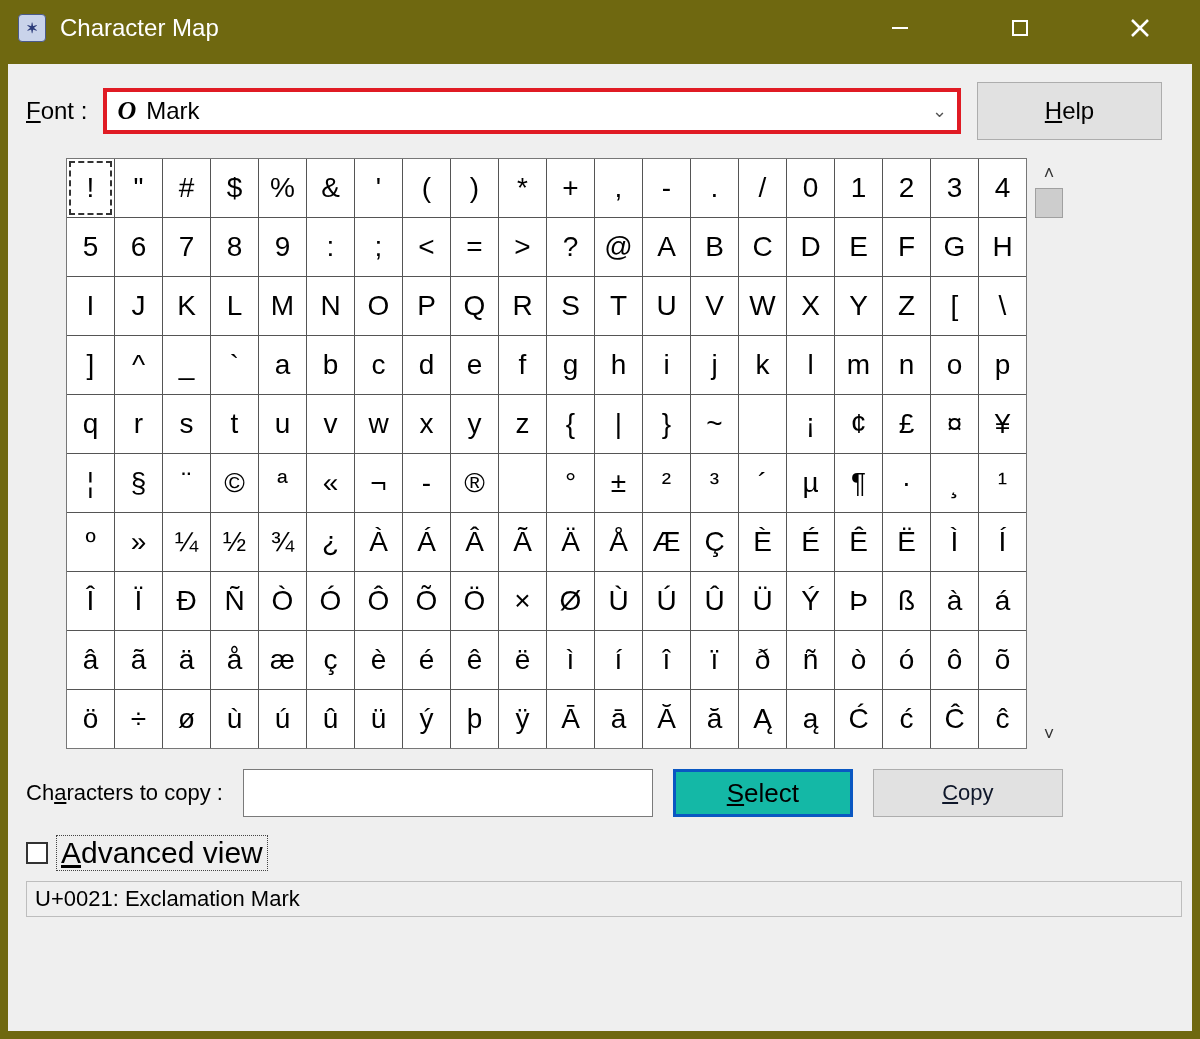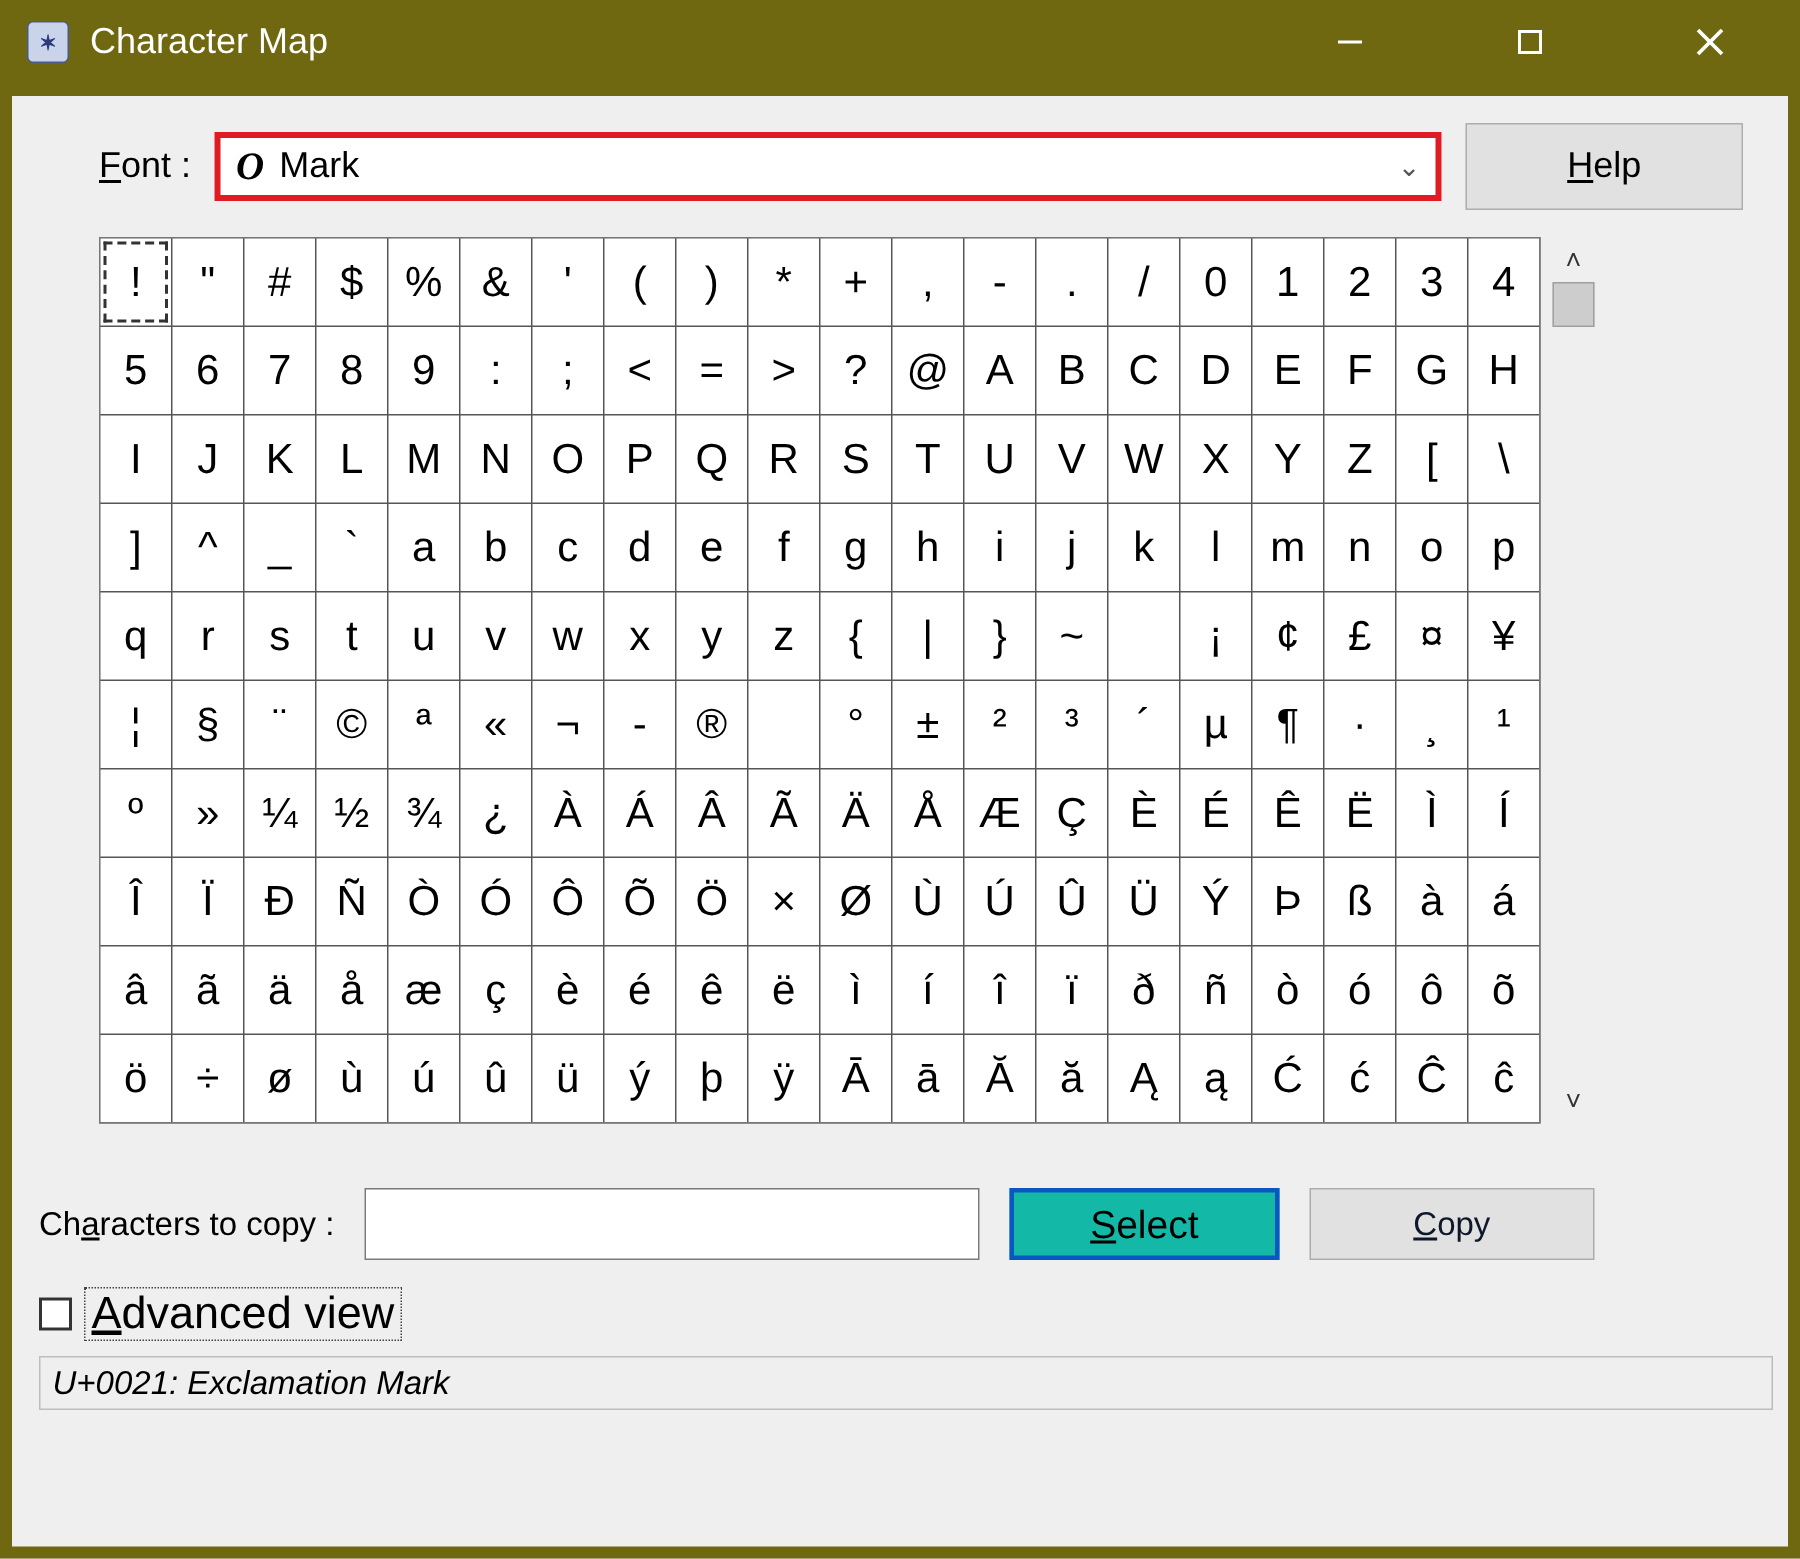--- a/index.html
+++ b/index.html
@@ -58,21 +58,20 @@
     padding: 18px 10px 8px 18px;
   }
   .fontrow {
     display: flex;
     align-items: center;
     gap: 16px;
     margin-bottom: 18px;
   }
   .fontrow .label {
     font-size: 24px;
-    margin-left: 40px;
   }
   .fontrow .label .ul { text-decoration: underline; }
   .font-combo {
     flex: 1;
     height: 46px;
     background: #fff;
     border: 4px solid #e01b24;
     display: flex;
     align-items: center;
     padding: 0 10px;
@@ -138,21 +137,21 @@
     color: #333;
   }
   .grid-scroll .arrow { height: 30px; display:flex; align-items:center; justify-content:center; cursor:pointer; width:100%; }
   .grid-scroll .thumb { width: 28px; height: 30px; background: #cdcdcd; border:1px solid #a0a0a0; margin-top:0; cursor:pointer; }
   .grid-scroll .track { flex:1; }
 
   .copy-row {
     display: flex;
     align-items: center;
     gap: 20px;
-    margin-top: 43px;
+    margin-top: 20px;
   }
   .copy-row .lbl { font-size: 22px; }
   .copy-row .lbl .ul { text-decoration: underline; }
   .copy-input {
     width: 410px;
     height: 48px;
     background: #fff;
     border: 1px solid #7a7a7a;
     font-size: 22px;
     padding: 0 6px;
@@ -195,21 +194,20 @@
   }
   .adv-row .adv-label .ul { text-decoration: underline; }
 
   .statusbar {
     margin-top: 10px;
     border: 1px solid #bdbdbd;
     border-top: 1px solid #bdbdbd;
     background: #efefef;
     padding: 4px 8px;
     font-size: 22px;
-    font-style: italic;
   }
 </style>
 </head>
 <body>
 
 <div class="window">
 
   <div class="titlebar">
     <span class="app-icon">✶</span>
     <span class="title">Character Map</span>

